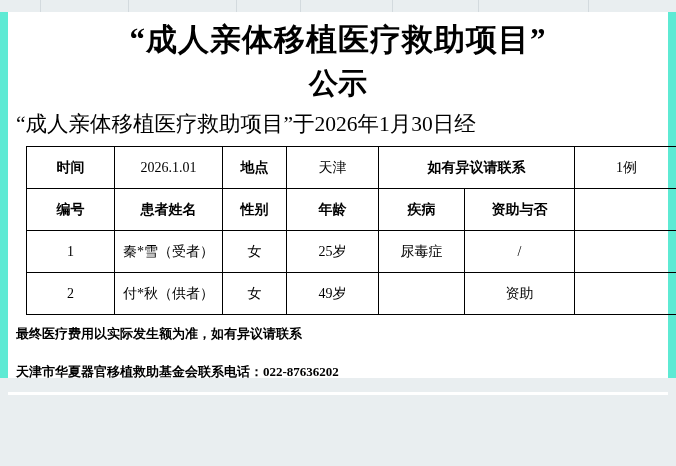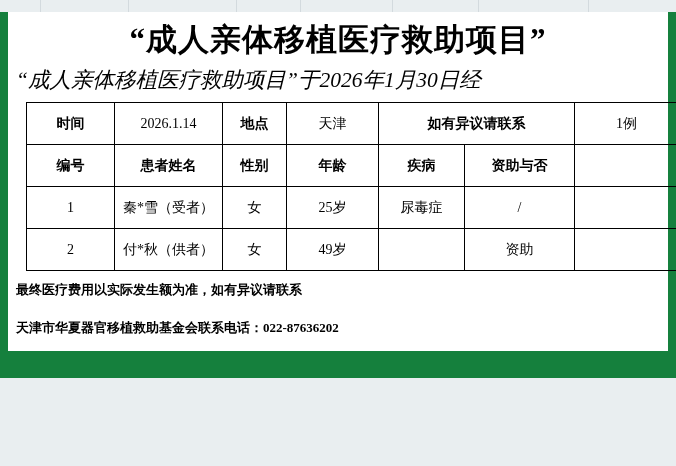--- a/index.html
+++ b/index.html
@@ -12,21 +12,21 @@
     background: #e9eef0;
     font-family: "Liberation Serif", "DejaVu Serif", serif;
     overflow: hidden;
   }
   .sheet {
     position: absolute;
     left: 0;
     top: 0;
     width: 676px;
     height: 392px;
-    background: #15803d;
+    background: #5eead4;
   }
   .grid-top {
     position: absolute;
     left: 0;
     top: 0;
     width: 676px;
     height: 12px;
     background: #e9eef0;
   }
   .grid-top .colsep {
@@ -66,21 +66,21 @@
     padding-bottom: 2px;
   }
   .intro {
     font-size: 21.5px;
     color: #000;
     line-height: 32px;
     padding: 2px 6px 6px 8px;
     text-align: justify;
     letter-spacing: 0px;
   }
-  .intro .p1 { display: block; font-style: italic; }
+  .intro .p1 { display: block; }
   .intro .p2 { display: block; }
 
   table.main {
     border-collapse: collapse;
     width: 652px;
     margin: 0 4px 0 18px;
     table-layout: fixed;
     border-radius: 8px;
   }
   table.main td {
@@ -135,40 +135,41 @@
     <div class="colsep" style="left:300px"></div>
     <div class="colsep" style="left:392px"></div>
     <div class="colsep" style="left:478px"></div>
     <div class="colsep" style="left:588px"></div>
   </div>
 
   <div class="doc">
 
     <div class="title-block">
       <div class="title-line1">“成人亲体移植医疗救助项目”</div>
+      <div class="title-line2">公示</div>
     </div>
 
     <div class="intro">
       <span class="p1">“成人亲体移植医疗救助项目”于2026年1月30日经</span>
     </div>
 
     <table class="main">
       <colgroup>
         <col style="width:88px">
         <col style="width:108px">
         <col style="width:64px">
         <col style="width:92px">
         <col style="width:86px">
         <col style="width:110px">
         <col style="width:104px">
       </colgroup>
       <tbody>
         <tr>
           <td class="hdr">时间</td>
-          <td>2026.1.14</td>
+          <td>2026.1.01</td>
           <td class="hdr">地点</td>
           <td>天津</td>
           <td class="hdr" colspan="2">如有异议请联系</td>
           <td>1例</td>
         </tr>
         <tr>
           <td class="hdr">编号</td>
           <td class="hdr">患者姓名</td>
           <td class="hdr">性别</td>
           <td class="hdr">年龄</td>

